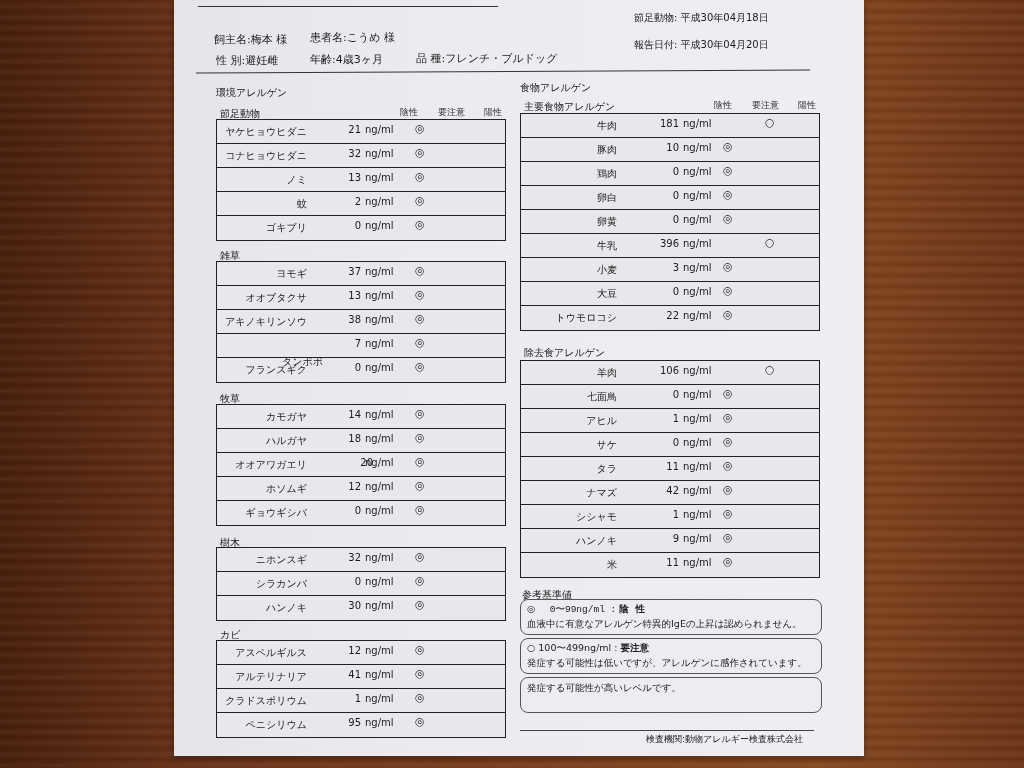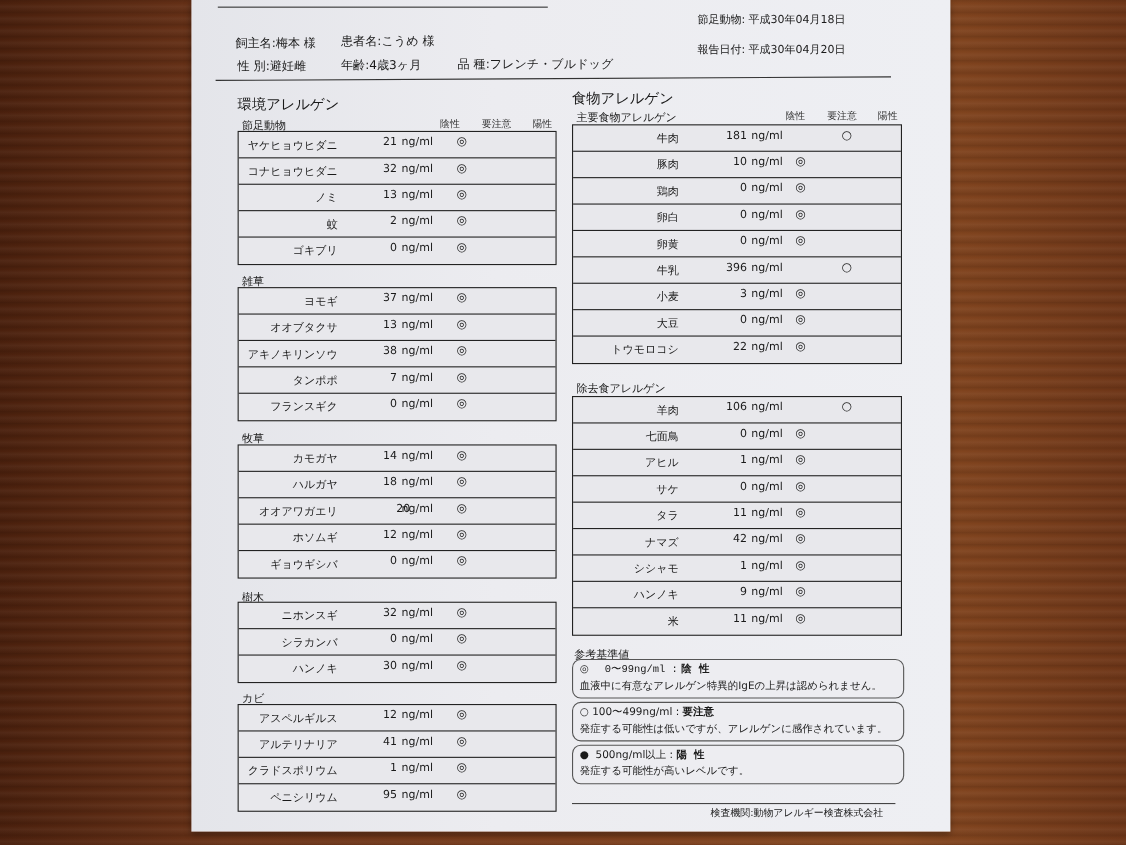--- a/index.html
+++ b/index.html
@@ -13,21 +13,21 @@
     color: #1a1a1a;
   }
   .paper {
     position: absolute; left: 174px; top: 0; width: 690px; height: 756px;
     background: linear-gradient(90deg, #e4e5ea 0%, #ececf0 40%, #eeeff3 100%);
     box-shadow: 0 2px 6px rgba(0,0,0,0.35);
   }
   .abs { position: absolute; white-space: nowrap; }
   .hline { position: absolute; height: 1px; background: #333; }
   .hdr { font-size: 11px; }
-  .sec-title { font-size: 13px; }
+  .sec-title { font-size: 10px; }
   .sub-title { font-size: 10px; }
   .colhdr { font-size: 9px; color: #333; }
   .tbl { position: absolute; border: 1px solid #222; background: #e8e8ec; }
   .row {
     position: relative; height: 22px; border-bottom: 1.5px solid #222;
     box-sizing: border-box; font-size: 10px;
   }
   .row:last-child { border-bottom: none; }
   .row .name { position: absolute; right: 0; width: 92px; text-align: right; top: 5px; }
   .row .val { position: absolute; width: 44px; text-align: right; top: 4px; }
@@ -123,21 +123,21 @@
         <span class="unit" style="left:148px;">ng/ml</span>
         <span class="mark" style="left:198px;">◎</span>
       </div>
         <div class="row" style="height:24px;">
         <span class="name" style="left:0; width:90px;">アキノキリンソウ</span>
         <span class="val" style="left:100px;">38</span>
         <span class="unit" style="left:148px;">ng/ml</span>
         <span class="mark" style="left:198px;">◎</span>
       </div>
         <div class="row" style="height:24px;">
-        <span class="name" style="left:0; width:90px;">タンポポ</span>
+        <span class="name" style="left:16px; width:90px;margin-top:16px;">タンポポ</span>
         <span class="val" style="left:100px;">7</span>
         <span class="unit" style="left:148px;">ng/ml</span>
         <span class="mark" style="left:198px;">◎</span>
       </div>
         <div class="row" style="height:24px;">
         <span class="name" style="left:0; width:90px;">フランスギク</span>
         <span class="val" style="left:100px;">0</span>
         <span class="unit" style="left:148px;">ng/ml</span>
         <span class="mark" style="left:198px;">◎</span>
       </div>
@@ -350,20 +350,19 @@
   <div id="ref-section">
       <div class="ref-box" style="left:346px; top:599px; width:302px; height:36px;">
       <div class="l1"><span>◎</span> <span style="white-space:pre;font-family:Liberation Mono, monospace;">  0〜99ng/ml :</span> <span class="bold" style="white-space:pre;">陰  性</span></div>
       <div class="l2">血液中に有意なアレルゲン特異的IgEの上昇は認められません。</div>
     </div>
       <div class="ref-box" style="left:346px; top:638px; width:302px; height:36px;">
       <div class="l1"><span>○</span> <span style="white-space:pre;">100〜499ng/ml :</span> <span class="bold" style="white-space:pre;">要注意</span></div>
       <div class="l2">発症する可能性は低いですが、アレルゲンに感作されています。</div>
     </div>
       <div class="ref-box" style="left:346px; top:677px; width:302px; height:36px;">
-      <div class="l1"><span>●</span> <span style="white-space:pre;"> 500ng/ml以上 :</span> <span class="bold" style="white-space:pre;">陽  性</span></div>
       <div class="l2">発症する可能性が高いレベルです。</div>
     </div>
     </div>
 
   <div class="hline" style="left:346px; top:730px; width:294px; background:#444;"></div>
   <div class="abs" style="left:472px; top:733px; font-size:9px;">検査機関:動物アレルギー検査株式会社</div>
 </div>
 
 </body></html>

